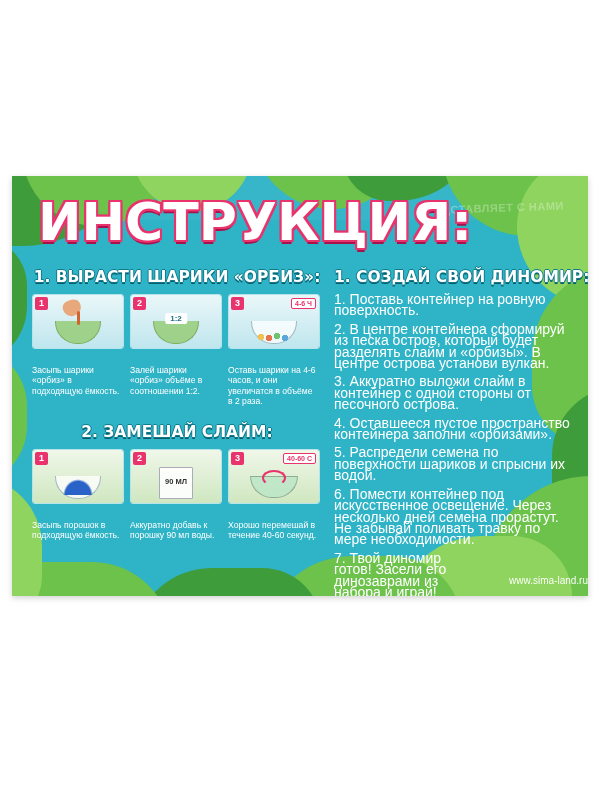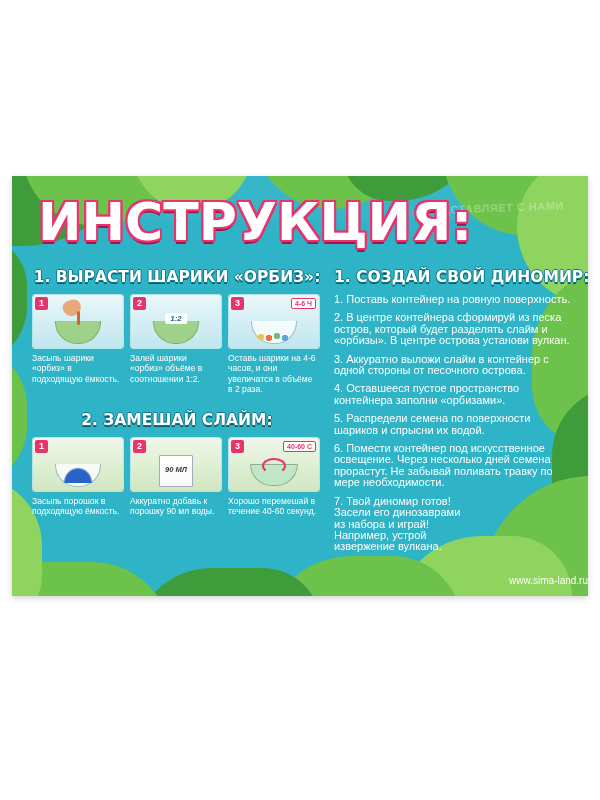--- a/index.html
+++ b/index.html
@@ -132,25 +132,25 @@
     font-weight: bold;
     padding: 1px 3px;
     border-radius: 2px;
     z-index: 5;
     border: 1px solid #e8336d;
   }
   .caption {
     color: #ffffff;
     font-size: 8.6px;
     line-height: 10.4px;
-    margin-top: 4px;
-  }
-
-  
-  .scene { position: absolute; inset: 0; font-style: italic; }
+    margin-top: 16px;
+  }
+
+  
+  .scene { position: absolute; inset: 0; }
   .sc-a { background: linear-gradient(#eaf7f9, #bfe6ee); }
   .sc-b { background: linear-gradient(#f0f7e9, #cfe7c0); }
   .bowl {
     position: absolute;
     left: 50%; transform: translateX(-50%);
     bottom: 4px;
     width: 44px; height: 22px;
     background: rgba(255,255,255,0.75);
     border: 1.5px solid #9fb9c0;
     border-top: none;
@@ -234,21 +234,21 @@
     transform: translateX(-50%);
     width: 20px; height: 12px;
     border: 2px solid #e8336d;
     border-bottom-color: transparent;
     border-radius: 50%;
   }
 
   
   .para {
     color: #ffffff;
-    font-size: 11px;
+    font-size: 14px;
     line-height: 11.4px;
     margin-bottom: 7px;
   }
 
   .site-url {
     position: absolute;
     right: 0;
     bottom: 10px;
     color: #ffffff;
     font-size: 10px;

